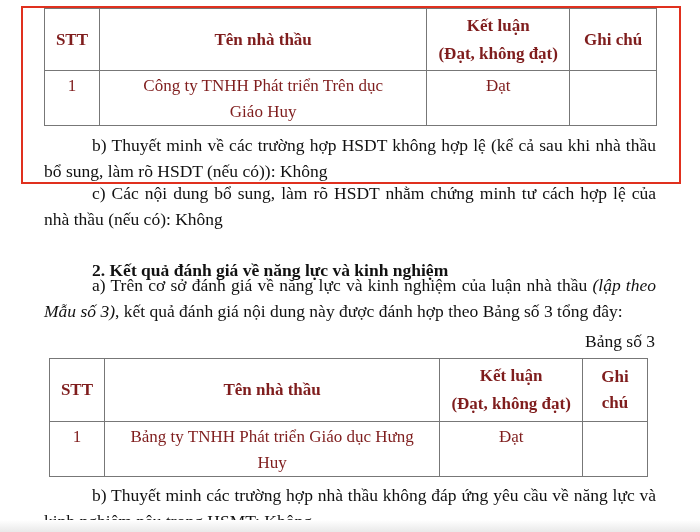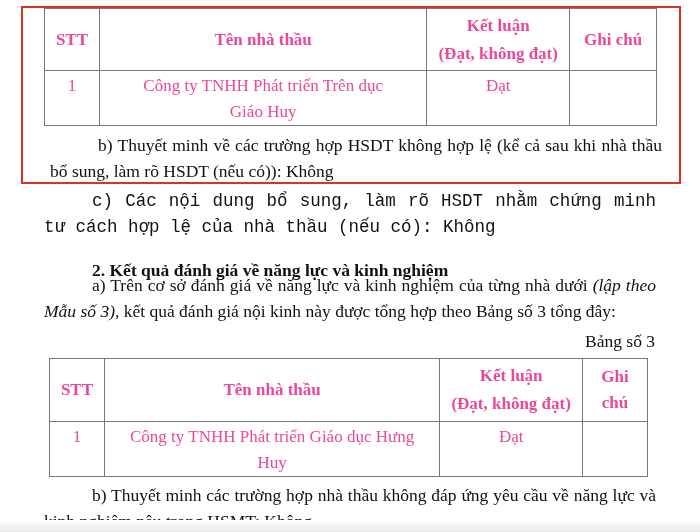--- a/index.html
+++ b/index.html
@@ -8,21 +8,21 @@
     background:#ffffff; color:#111;
     font-family:"Liberation Serif", "DejaVu Serif", serif;
   }
   .abs { position:absolute; }
   .redbox {
     left:21px; top:6px; width:660px; height:178px;
     border:2px solid #e0301e; box-sizing:border-box;
   }
   table.doc {
     position:absolute; border-collapse:collapse;
-    font-size:17px; color:#ec4899;
+    font-size:17px; color:#7f1d1d;
   }
   table.doc td, table.doc th {
     border:1px solid #777; text-align:center; vertical-align:middle;
     padding:0 4px; line-height:26px;
   }
   table.doc th { font-weight:bold; }
   table.doc td { vertical-align:top; padding-top:2px; }
   .para {
     position:absolute; font-size:17.5px; line-height:26px; text-align:justify;
     text-align-last:left;
@@ -63,27 +63,27 @@
     <td>
       <div>Công ty TNHH Phát triển Trên dục</div>
       <div>Giáo Huy</div>
     </td>
     <td>Đạt</td>
     <td></td>
   </tr>
 </tbody>
   </table>
 
-<div class="para indent" style="left:50px; top:132px; width:612px;">b) Thuyết minh về các trường hợp HSDT không hợp lệ (kể cả sau khi nhà thầu bổ sung, làm rõ HSDT (nếu có)): Không</div>
+<div class="para indent" style="left:44px; top:132px; width:612px;">b) Thuyết minh về các trường hợp HSDT không hợp lệ (kể cả sau khi nhà thầu bổ sung, làm rõ HSDT (nếu có)): Không</div>
 
-<div class="para indent" style="left:44px; top:188px; width:612px;font-family:Liberation Mono, monospace;">c) Các nội dung bổ sung, làm rõ HSDT nhằm chứng minh tư cách hợp lệ của nhà thầu (nếu có): Không</div>
+<div class="para indent" style="left:44px; top:180px; width:612px;">c) Các nội dung bổ sung, làm rõ HSDT nhằm chứng minh tư cách hợp lệ của nhà thầu (nếu có): Không</div>
 
 <div class="para heading" style="left:92px; top:257px; width:560px;">2. Kết quả đánh giá về năng lực và kinh nghiệm</div>
 
-<div class="para indent" style="left:44px; top:272px; width:612px;"><span>a) Trên cơ sở đánh giá về năng lực và kinh nghiệm của từng nhà dưới </span><span class="i">(lập theo Mẫu số 3)</span><span>, kết quả đánh giá nội kinh này được tổng hợp theo </span><span class="b">Bảng số 3</span><span> tổng đây:</span></div>
+<div class="para indent" style="left:44px; top:272px; width:612px;"><span>a) Trên cơ sở đánh giá về năng lực và kinh nghiệm của luận nhà thầu </span><span class="i">(lập theo Mẫu số 3)</span><span>, kết quả đánh giá nội dung này được đánh hợp theo </span><span class="b">Bảng số 3</span><span> tổng đây:</span></div>
 
 <div class="para b" style="left:500px; top:328px; width:155px; text-align:right; text-align-last:right;">Bảng số 3</div>
 
 <table class="doc" style="left:49px; top:358px; width:599px;">
   <colgroup>
     <col style="width:55px">
       <col style="width:336px">
       <col style="width:143px">
       <col style="width:65px">
   </colgroup>
@@ -96,21 +96,21 @@
       <div style="line-height:28px;">(Đạt, không đạt)</div>
     </th>
     <th>
       <div>Ghi</div>
       <div>chú</div>
     </th>
   </tr>
   <tr style="height:55px;">
     <td>1</td>
     <td>
-      <div>Công ty TNHH Phát triển Giáo dục Hưng</div>
+      <div>Bảng ty TNHH Phát triển Giáo dục Hưng</div>
       <div>Huy</div>
     </td>
     <td>Đạt</td>
     <td></td>
   </tr>
 </tbody>
   </table>
 
 <div class="para indent" style="left:44px; top:482px; width:612px;">b) Thuyết minh các trường hợp nhà thầu không đáp ứng yêu cầu về năng lực và kinh nghiệm nêu trong HSMT: Không</div>
 

